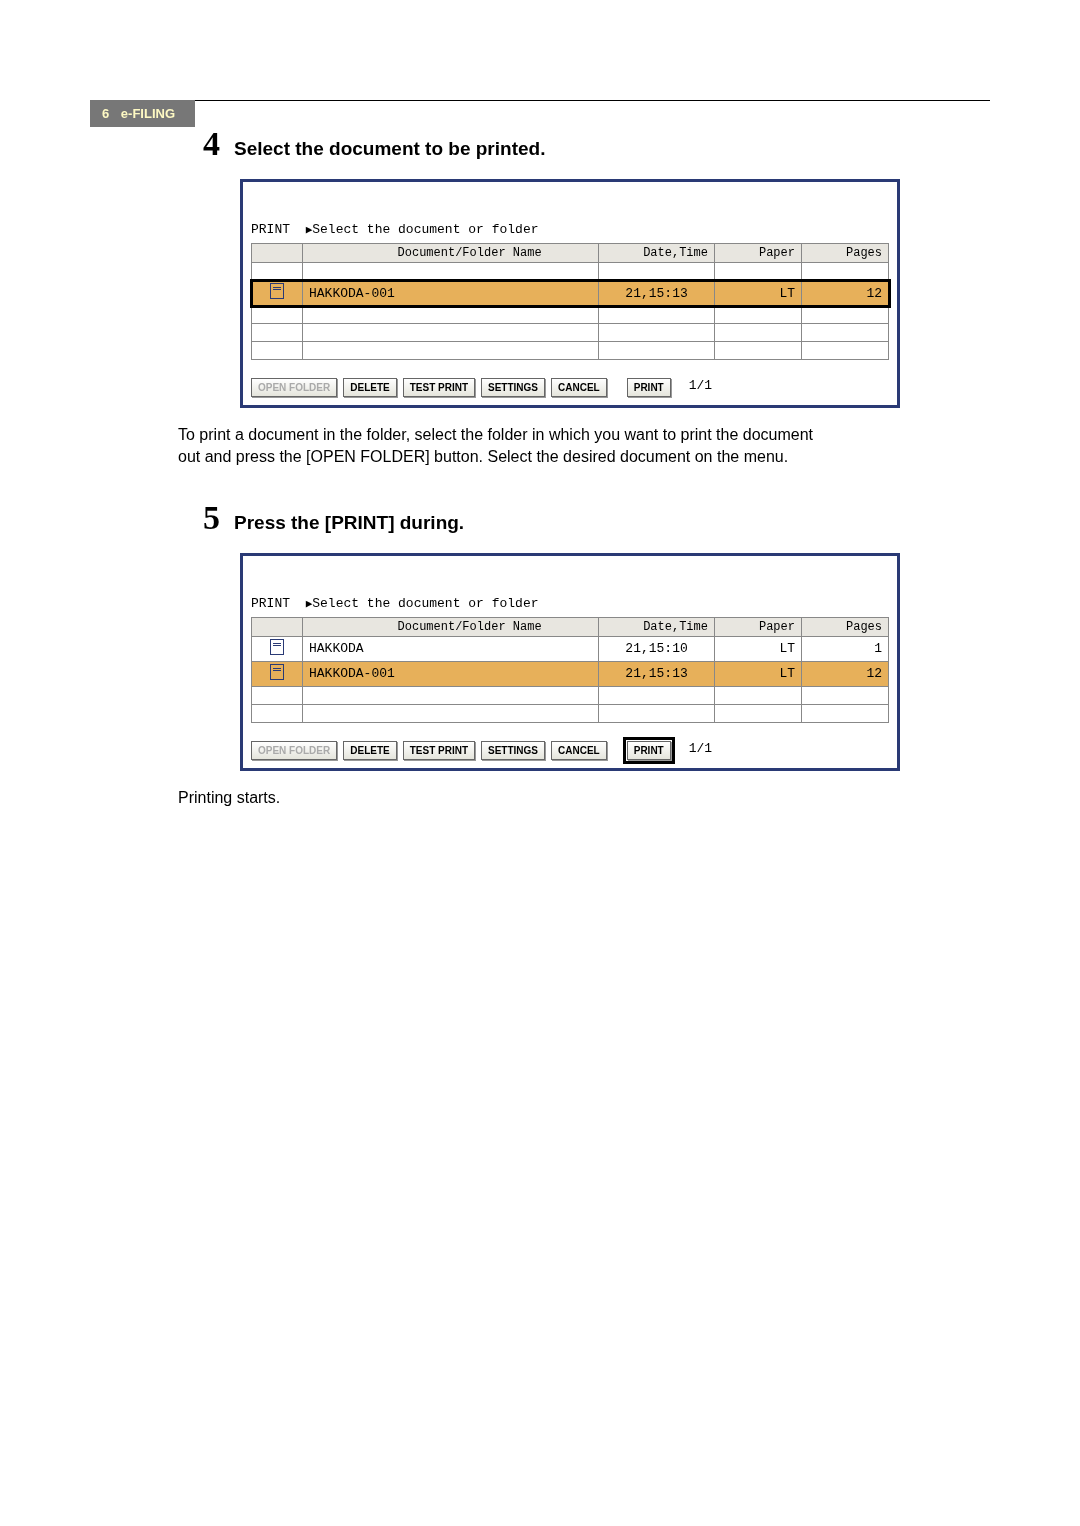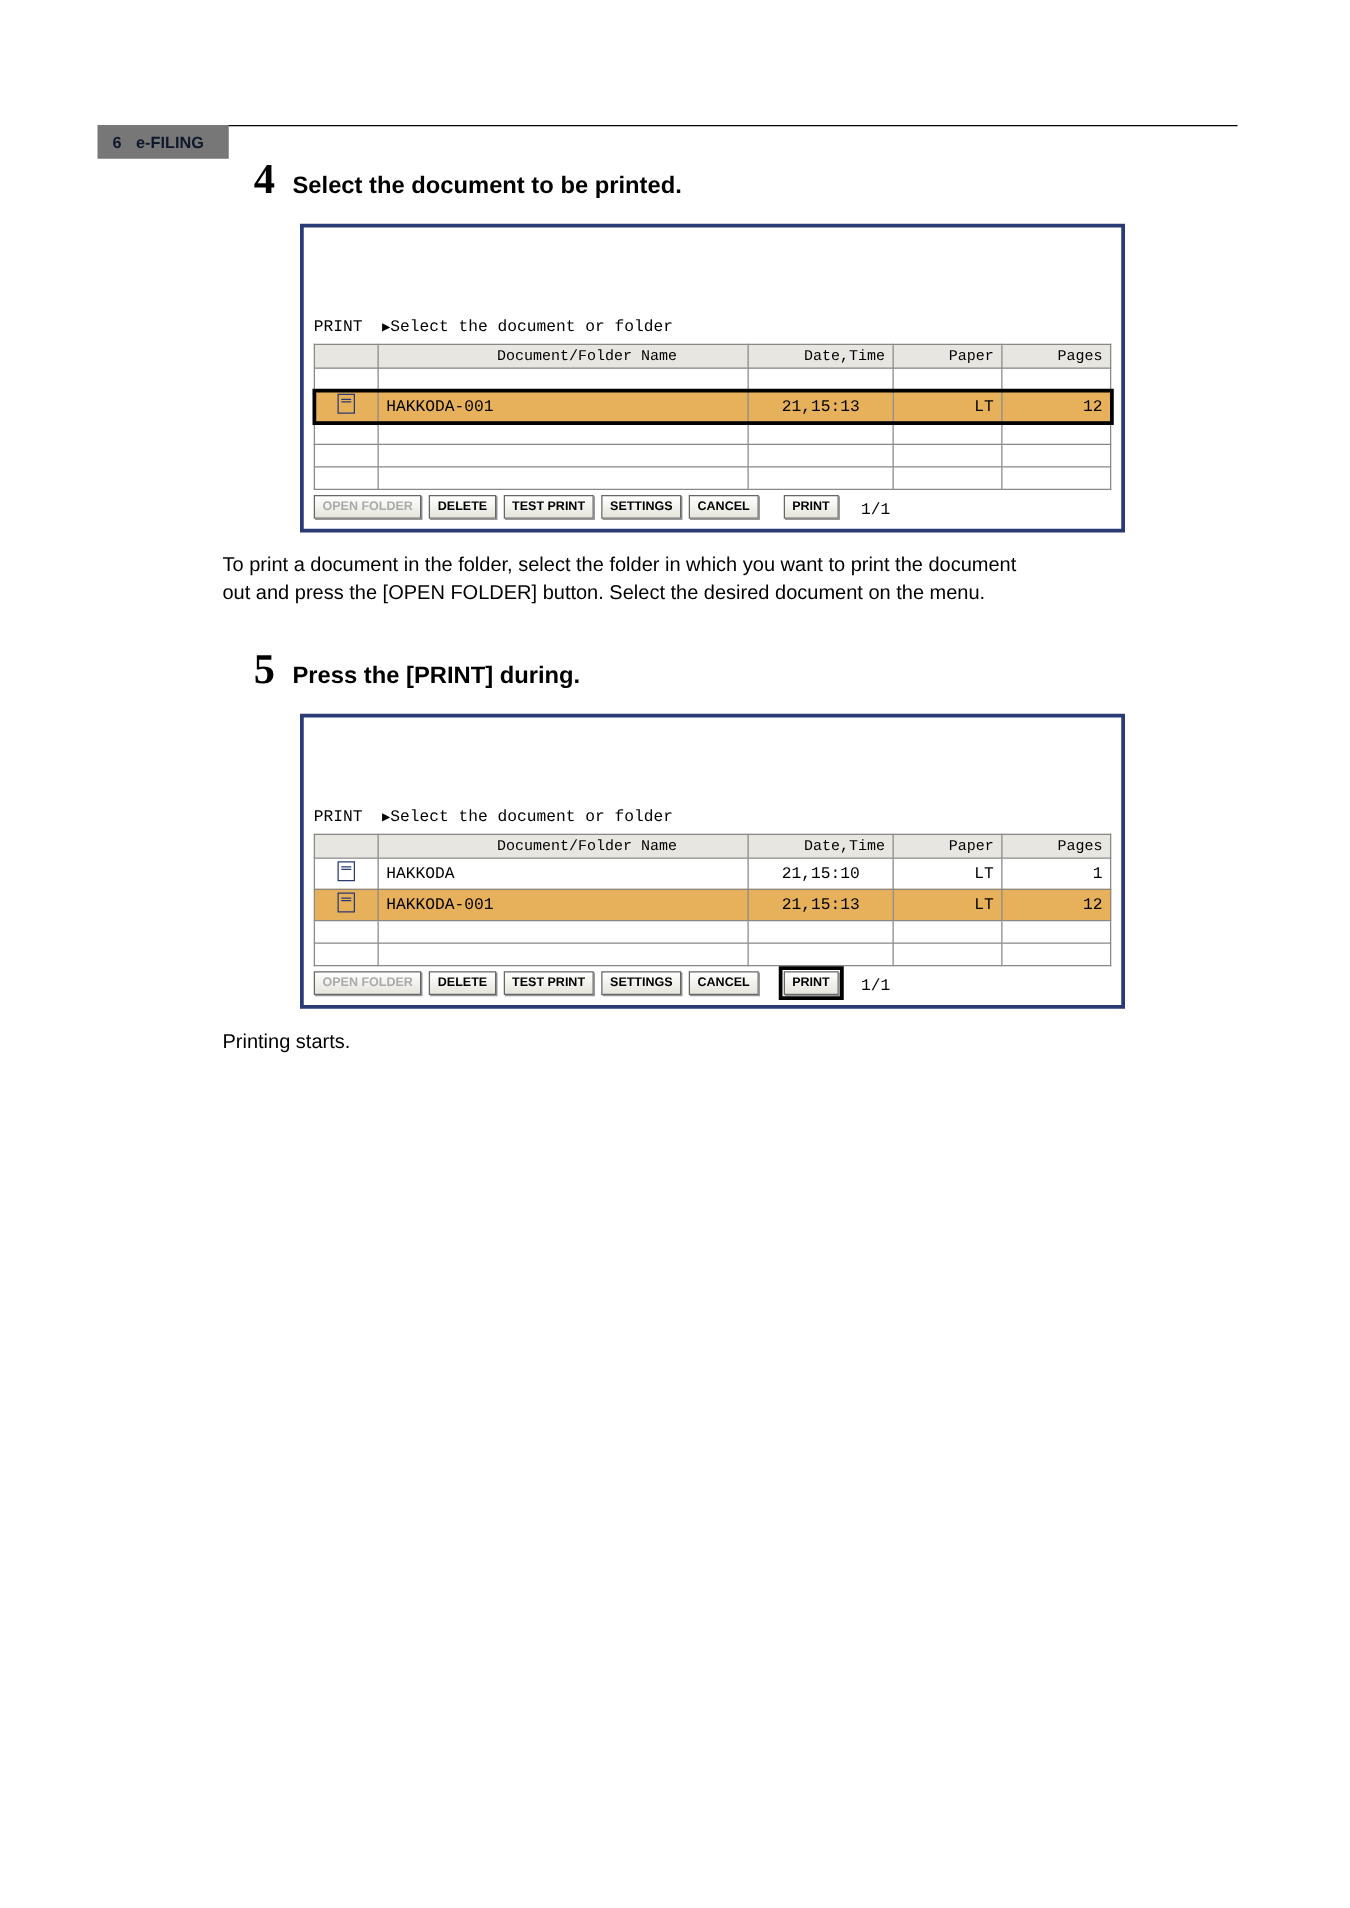--- a/index.html
+++ b/index.html
@@ -11,23 +11,23 @@
     color: #000;
   }
   .page {
     padding: 0 90px 40px 90px;
     position: relative;
     min-height: 1526px;
   }
   .header-tab {
     position: absolute;
     top: 0;
-    left: 78px;
+    left: 90px;
     background: #777;
-    color: #0f172a;
+    color: #fef9c3;
     font-size: 13px;
     padding: 6px 20px 6px 12px;
     font-weight: bold;
   }
   .header-tab .num { margin-right: 8px; }
   .topline {
     border-top: 1px solid #000;
     margin-top: 100px;
   }
   .content { padding-top: 24px; }
@@ -36,21 +36,21 @@
   .step-title { font-size: 19px; font-weight: bold; }
   .screenshot {
     margin: 16px 0 16px 150px;
     width: 660px;
     border: 3px solid #2a3a75;
     background: #fff;
     font-family: "Courier New", monospace;
     font-size: 13px;
   }
   .ss-pad { padding: 40px 8px 8px 8px; }
-  .ss-line1 { font-size: 13px; margin-bottom: 6px; margin-top: 32px; }
+  .ss-line1 { font-size: 13px; margin-bottom: 6px; }
   .ss-arrow { font-size: 11px; }
   .ss-table {
     width: 100%;
     border-collapse: collapse;
   }
   .ss-table th, .ss-table td {
     border: 1px solid #888;
     padding: 2px 6px;
     font-weight: normal;
     height: 18px;
@@ -58,23 +58,23 @@
   .ss-table th { background: #e8e6e0; font-size: 12px; text-align: center; padding-left: 44px; }
   .col-name { text-align: left; }
   .col-date { width: 90px; text-align: center; }
   .col-paper { width: 70px; text-align: right; }
   .col-pages { width: 55px; text-align: right; }
   .iconcell { width: 24px; text-align: center; padding: 0; }
   .sel-row td { background: #e7b05a; }
   .sel-row-outline { outline: 3px solid #000; outline-offset: -1px; }
   .ss-buttons {
     display: flex;
-    align-items: flex-end;
+    align-items: flex-start;
     gap: 6px;
-    margin-top: 4px;
+    margin-top: 18px;
   }
   .ss-btn {
     border: 1px solid #666;
     background: linear-gradient(#fff,#e5e5dc);
     font-size: 10px;
     font-weight: bold;
     padding: 3px 6px;
     font-family: Arial, sans-serif;
     box-shadow: 1px 1px 0 #999;
   }

